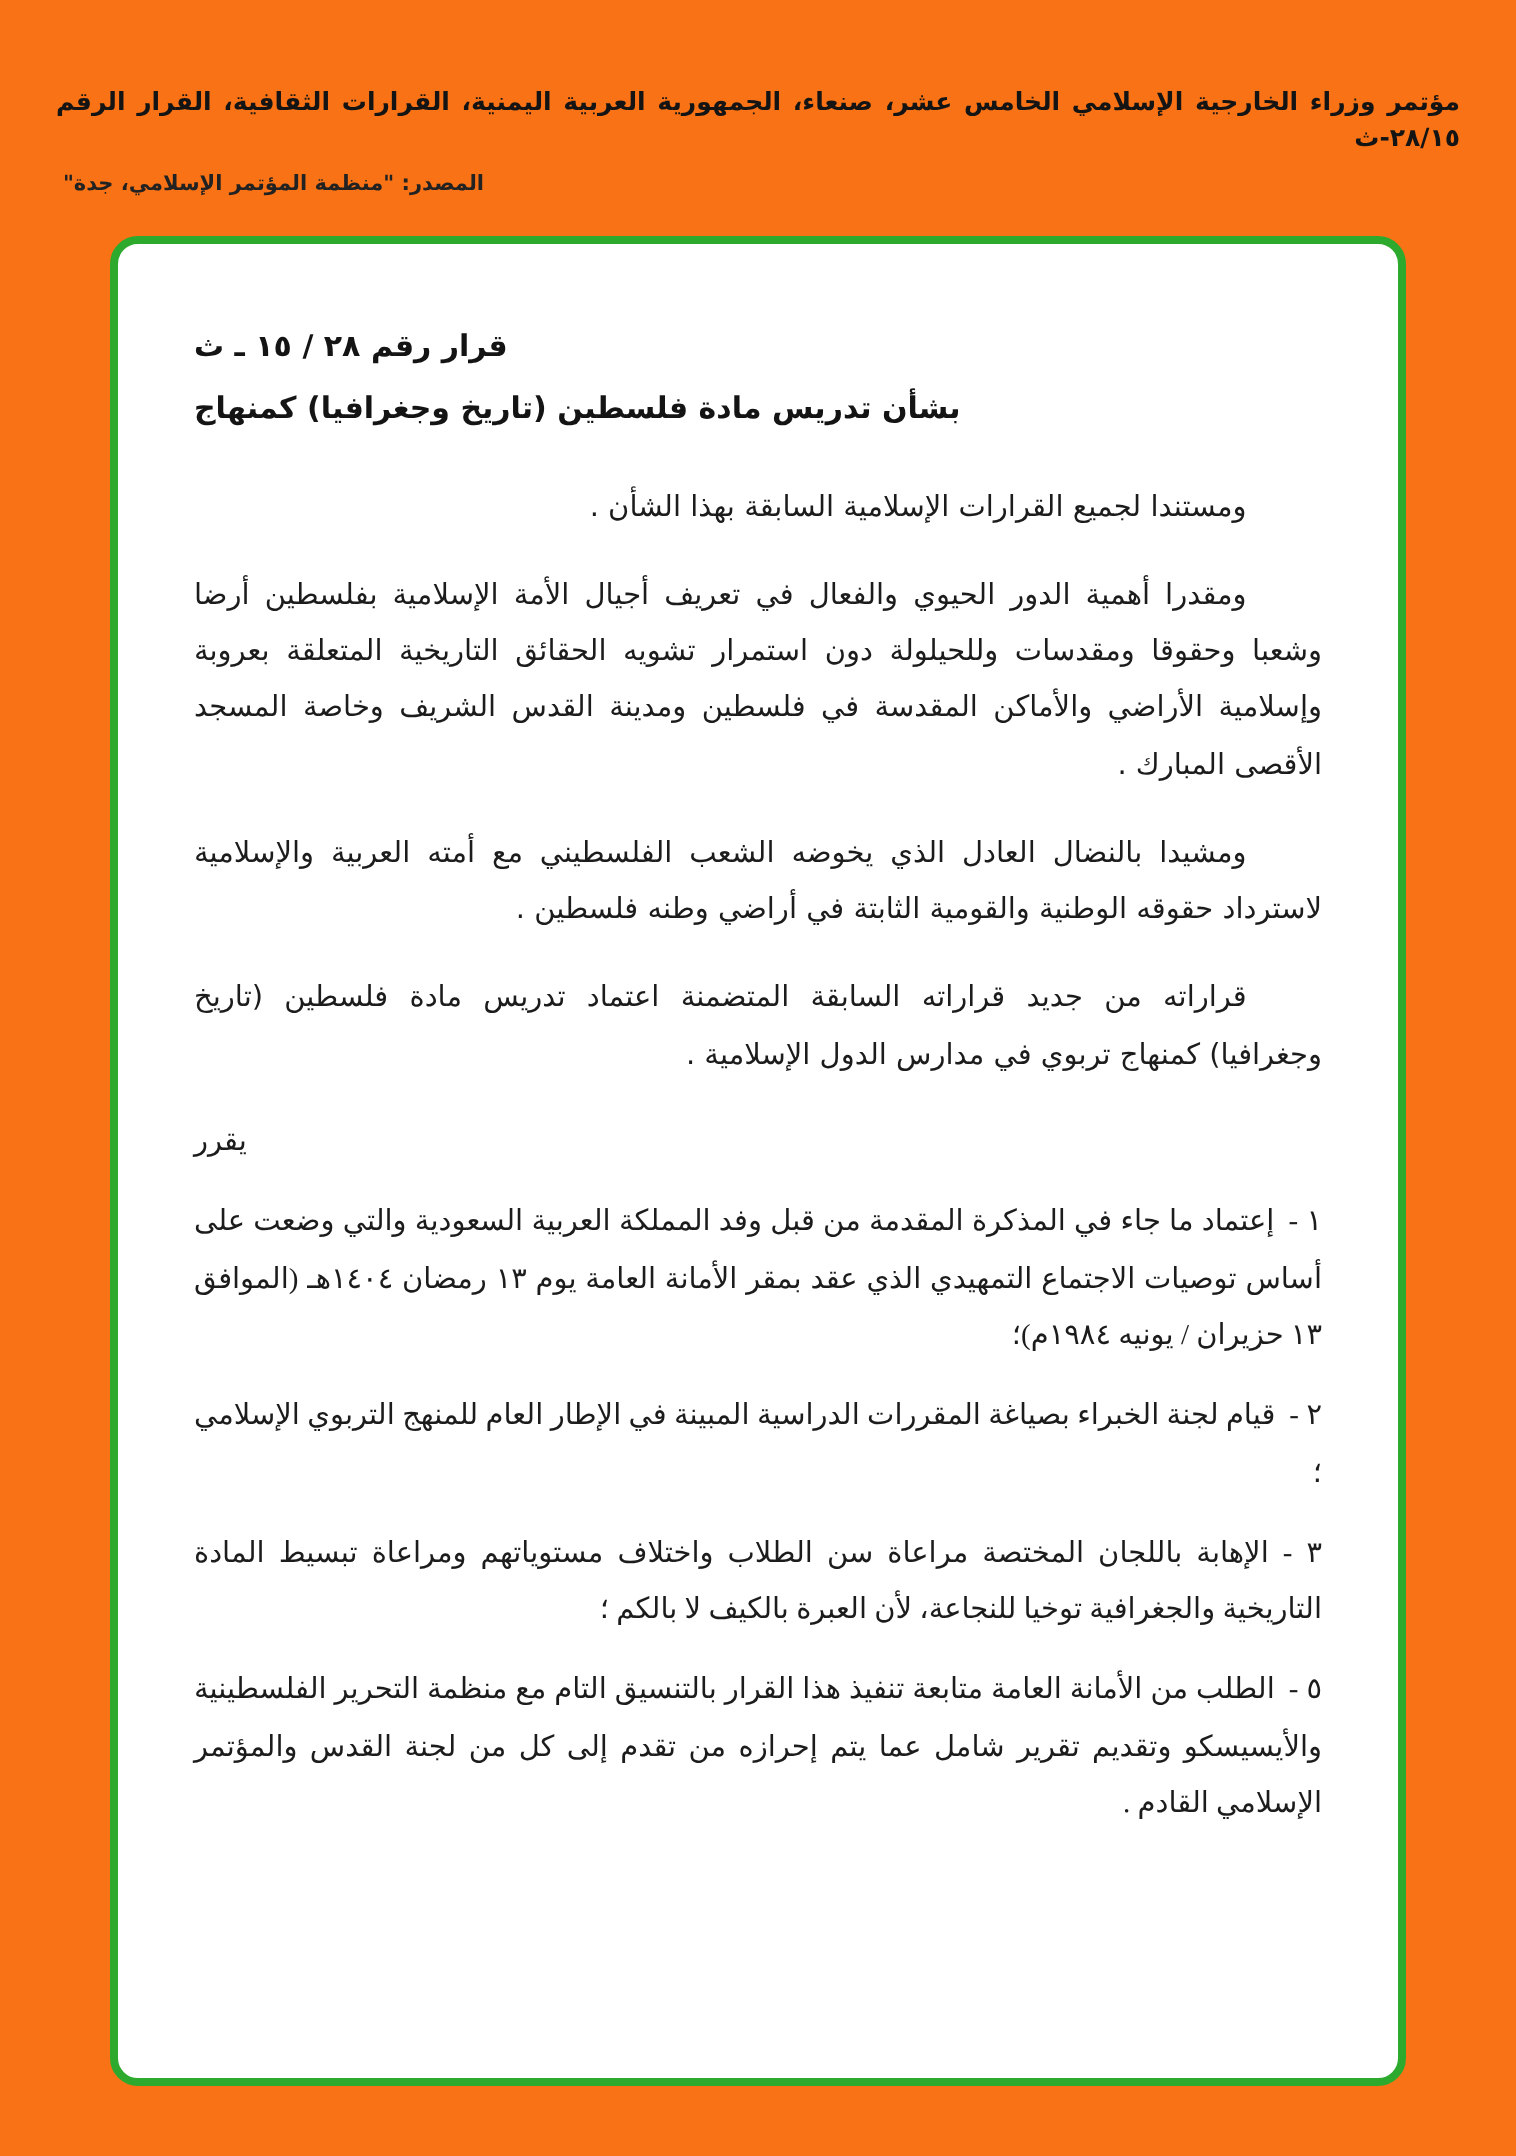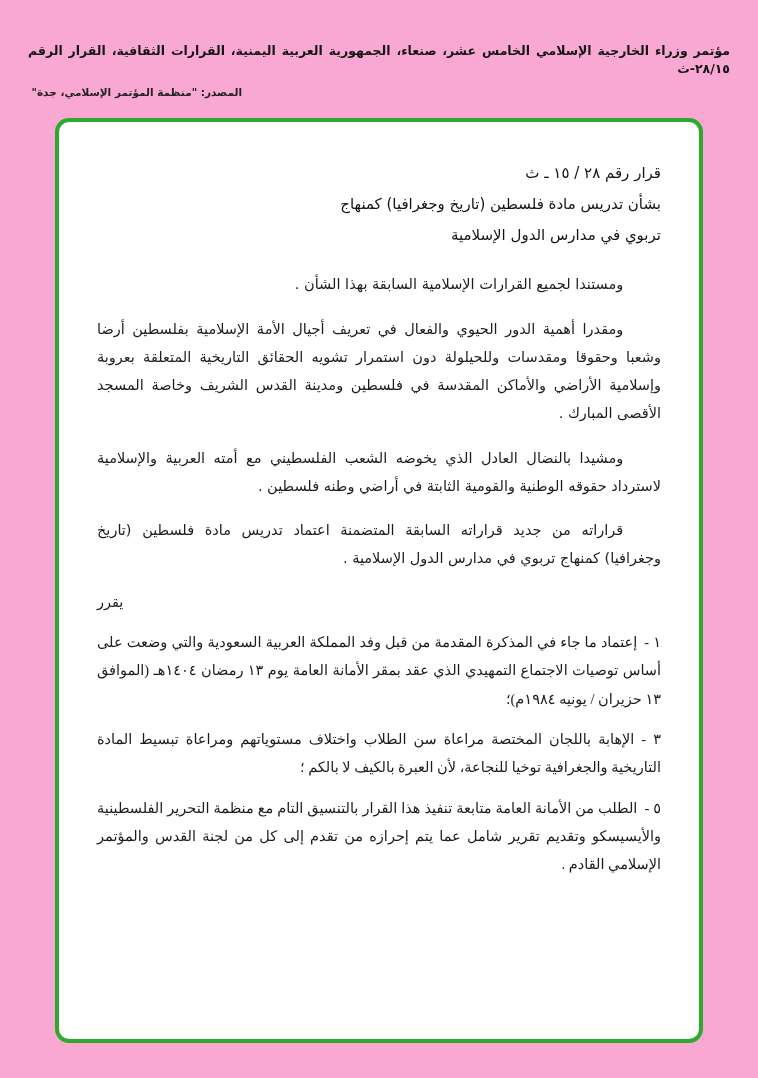--- a/index.html
+++ b/index.html
@@ -9,21 +9,21 @@
     width: 758px;
     height: 1078px;
     overflow: hidden;
     font-family: "DejaVu Sans", sans-serif;
   }
   .page {
     box-sizing: border-box;
     width: 758px;
     height: 1078px;
     padding: 42px 28px 0 28px;
-    background: #f9a8d4;
+    background: #f97316;
   }
   .doc-header {
     direction: rtl;
     font-weight: bold;
     font-size: 12.5px;
     line-height: 1.4;
     color: #141414;
     text-align: justify;
     text-align-last: justify;
   }
@@ -40,22 +40,22 @@
     box-sizing: border-box;
     margin: 20px 27px 0 27px;
     border: 4px solid #2daa2d;
     border-radius: 14px;
     min-height: 925px;
     padding: 36px 38px 30px 38px;
     background: #ffffff;
   }
   .title {
     direction: rtl;
-    text-align: right;
-    font-weight: normal;
+    text-align: left;
+    font-weight: bold;
     font-size: 15px;
     line-height: 2.05;
     color: #141414;
     margin-bottom: 20px;
   }
   .para {
     direction: rtl;
     text-align: justify;
     font-size: 14.5px;
     line-height: 1.95;
@@ -96,34 +96,36 @@
 
   <div class="doc-header">مؤتمر وزراء الخارجية الإسلامي الخامس عشر، صنعاء، الجمهورية العربية اليمنية، القرارات الثقافية، القرار الرقم ٢٨/١٥-ث</div>
 
   <div class="doc-source">المصدر: "منظمة المؤتمر الإسلامي، جدة"</div>
 
   <div class="frame">
 
     <div class="title">
       <div>قرار رقم ٢٨ / ١٥ ـ ث</div>
       <div>بشأن تدريس مادة فلسطين (تاريخ وجغرافيا) كمنهاج</div>
-      <div>تربوي في مدارس الدول الإسلامية</div>
     </div>
 
     <p class="para">ومستندا لجميع القرارات الإسلامية السابقة بهذا الشأن .</p>
     <p class="para gap">ومقدرا أهمية الدور الحيوي والفعال في تعريف أجيال الأمة الإسلامية بفلسطين أرضا وشعبا وحقوقا ومقدسات وللحيلولة دون استمرار تشويه الحقائق التاريخية المتعلقة بعروبة وإسلامية الأراضي والأماكن المقدسة في فلسطين ومدينة القدس الشريف وخاصة المسجد الأقصى المبارك .</p>
     <p class="para gap">ومشيدا بالنضال العادل الذي يخوضه الشعب الفلسطيني مع أمته العربية والإسلامية لاسترداد حقوقه الوطنية والقومية الثابتة في أراضي وطنه فلسطين .</p>
     <p class="para gap">قراراته من جديد قراراته السابقة المتضمنة اعتماد تدريس مادة فلسطين (تاريخ وجغرافيا) كمنهاج تربوي في مدارس الدول الإسلامية .</p>
 
     <p class="decides">يقرر</p>
 
     <div class="item">
       <span class="num">١ -</span><span>إعتماد ما جاء في المذكرة المقدمة من قبل وفد المملكة العربية السعودية والتي وضعت على أساس توصيات الاجتماع التمهيدي الذي عقد بمقر الأمانة العامة يوم ١٣ رمضان ١٤٠٤هـ (الموافق ١٣ حزيران / يونيه ١٩٨٤م)؛</span>
     </div>
     <div class="item">
+      <span class="num">٢ -</span><span>قيام لجنة الخبراء بصياغة المقررات الدراسية المبينة في الإطار العام للمنهج التربوي الإسلامي ؛</span>
+    </div>
+    <div class="item">
       <span class="num">٣ -</span><span>الإهابة باللجان المختصة مراعاة سن الطلاب واختلاف مستوياتهم ومراعاة تبسيط المادة التاريخية والجغرافية توخيا للنجاعة، لأن العبرة بالكيف لا بالكم ؛</span>
     </div>
     <div class="item">
       <span class="num">٥ -</span><span>الطلب من الأمانة العامة متابعة تنفيذ هذا القرار بالتنسيق التام مع منظمة التحرير الفلسطينية والأيسيسكو وتقديم تقرير شامل عما يتم إحرازه من تقدم إلى كل من لجنة القدس والمؤتمر الإسلامي القادم .</span>
     </div>
 
   </div>
 </div>
 
 </body></html>

